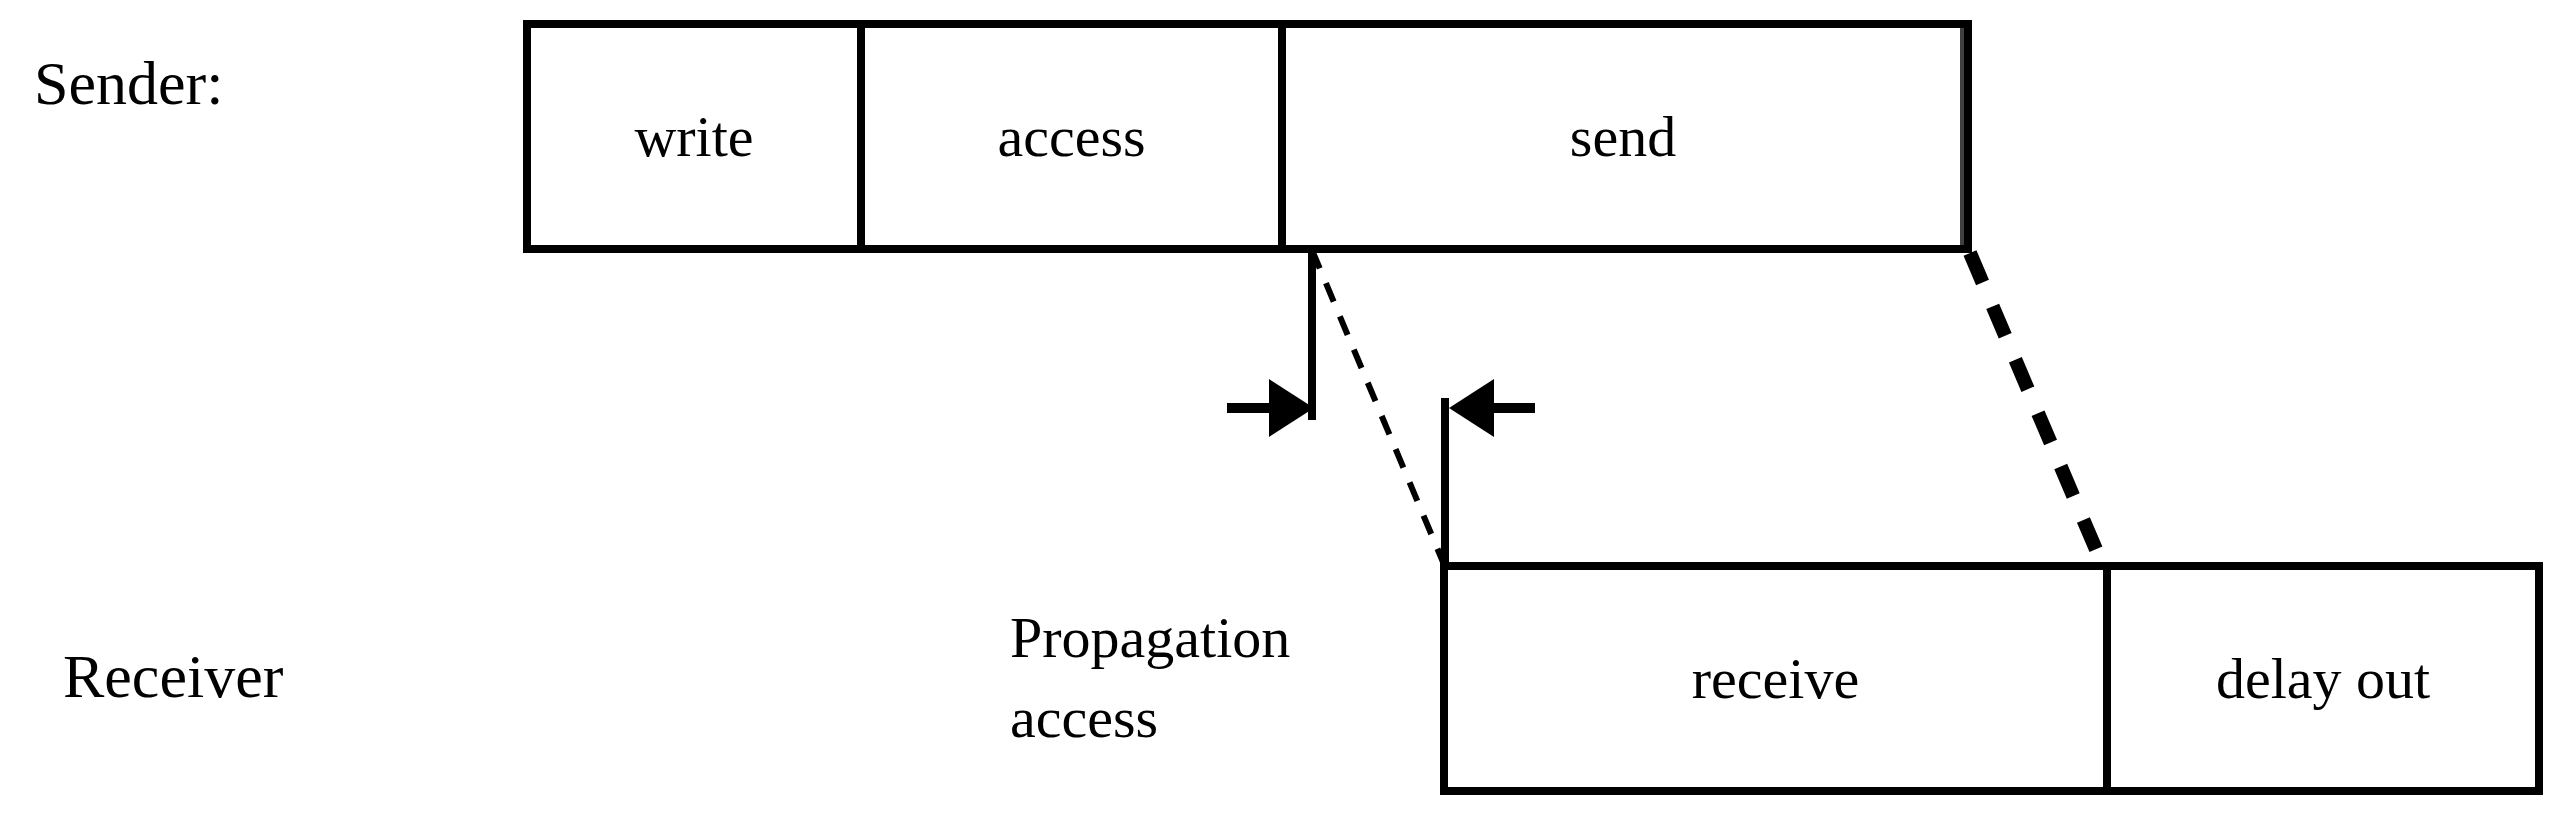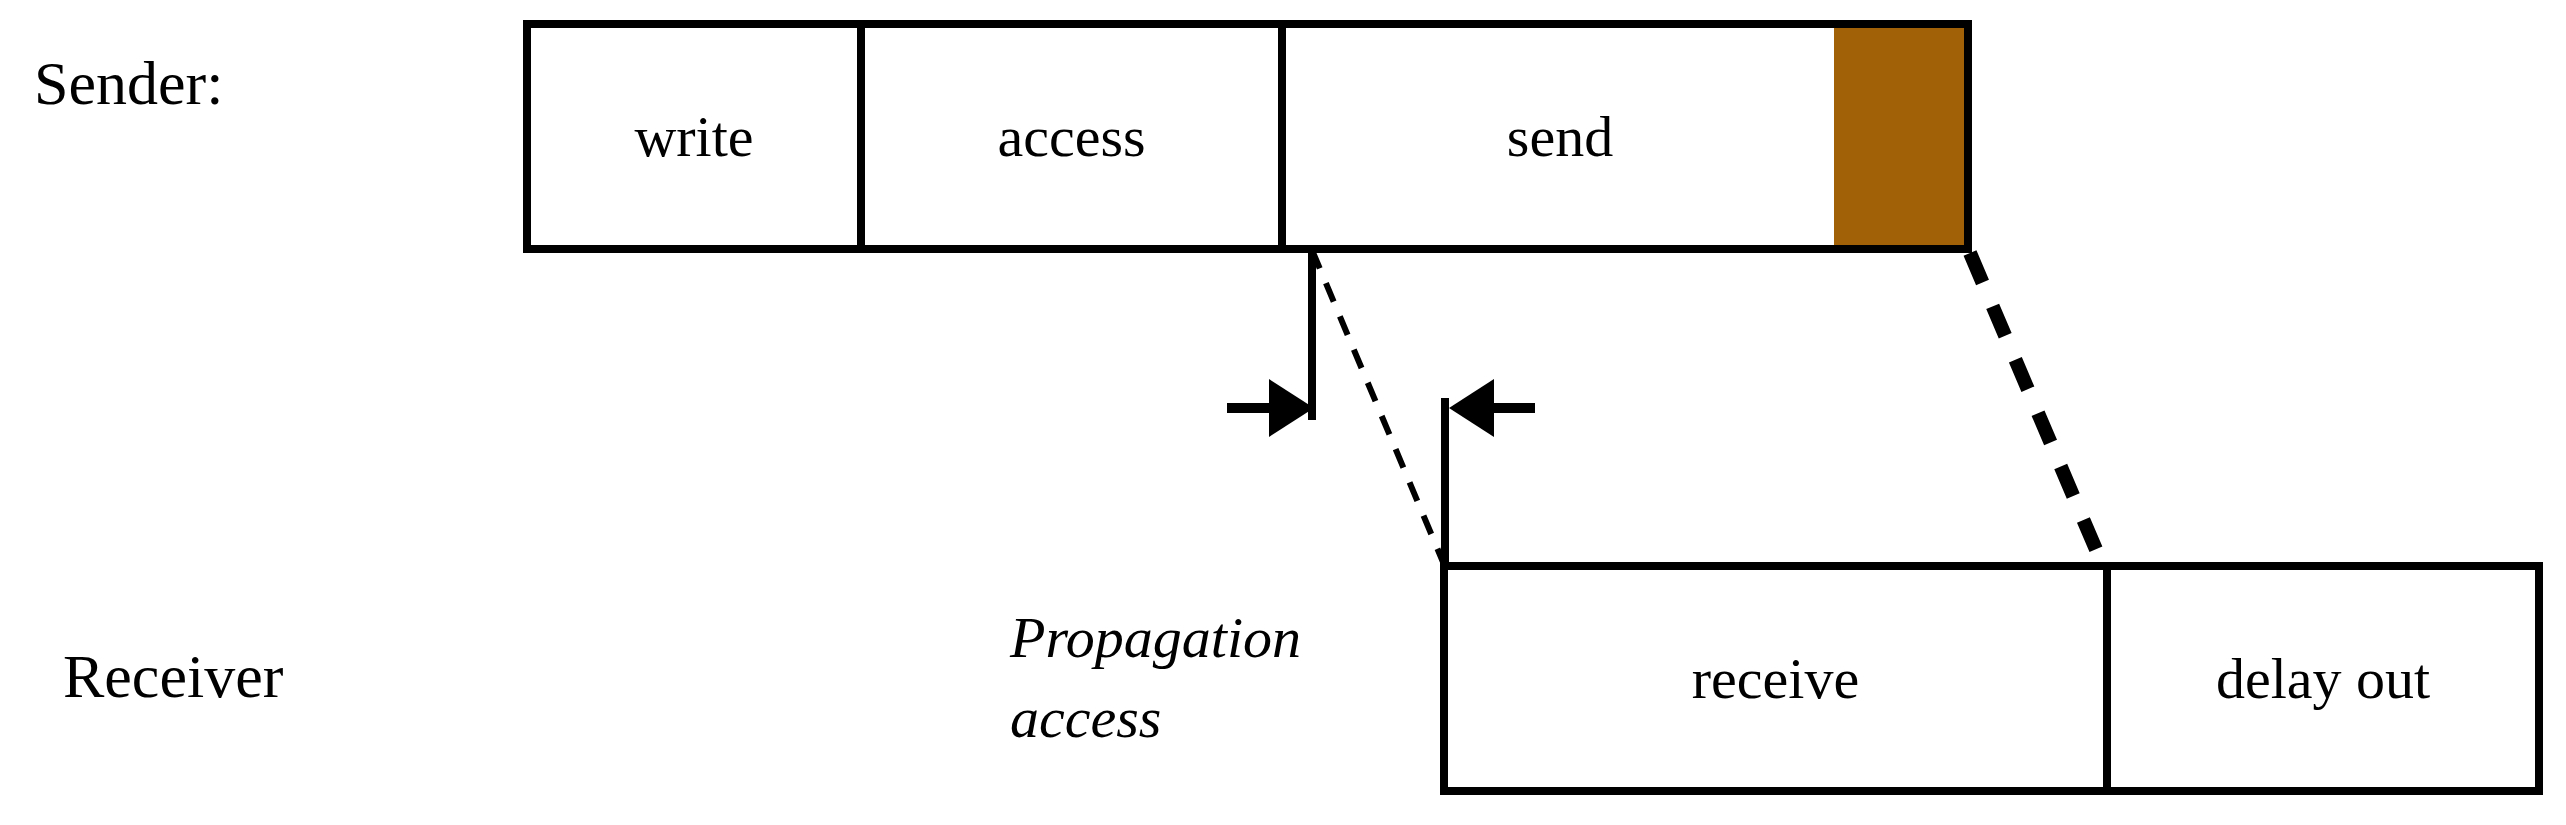--- a/index.html
+++ b/index.html
@@ -27,41 +27,41 @@
   }
   #sender-label  { left: 18px; top: 52px; margin-left: 16px; }
   #receiver-label{ left: 18px; top: 645px; margin-left: 45px; }
 
   
   .bar {
     position: absolute;
     display: flex;
     box-sizing: border-box;
     border: 8px solid #000000;
-    background: #a16207;
+    background: #404040;
   }
   #sender-bar   { left: 523px;  top: 20px;  width: 1449px; height: 233px; }
   #receiver-bar { left: 1440px; top: 562px; width: 1103px; height: 233px; text-align: right; }
 
   .bar-cell {
     box-sizing: border-box;
     display: flex;
     align-items: center;
     justify-content: center;
     font-size: 58px;
     line-height: 1;
     white-space: nowrap;
     background: #ffffff;
   }
   .bar-cell + .bar-cell { border-left: 8px solid #000000; }
 
   
   #cell-write  { width: 326px; }
   #cell-access { width: 421px; }
-  #cell-send   { width: 556px; }
+  #cell-send   { width: 682px; }
 
   
   #cell-receive  { width: 655px; }
   #cell-readout  { width: 432px; }
 
   
   .vrule {
     position: absolute;
     width: 8px;
     background: #000000;
@@ -100,21 +100,21 @@
   
   #propagation-caption {
     position: absolute;
     left: 1010px;
     top: 598px;
     width: 420px;
     font-size: 58px;
     line-height: 1.38;
     color: #000000;
   }
-  #propagation-caption span { display: block; font-style: italic; }
+  #propagation-caption span { display: block; }
 
   
   #diagonal-lines {
     position: absolute;
     left: 0; top: 0;
     width: 2566px; height: 825px;
     pointer-events: none;
   }
 </style>
 </head>

